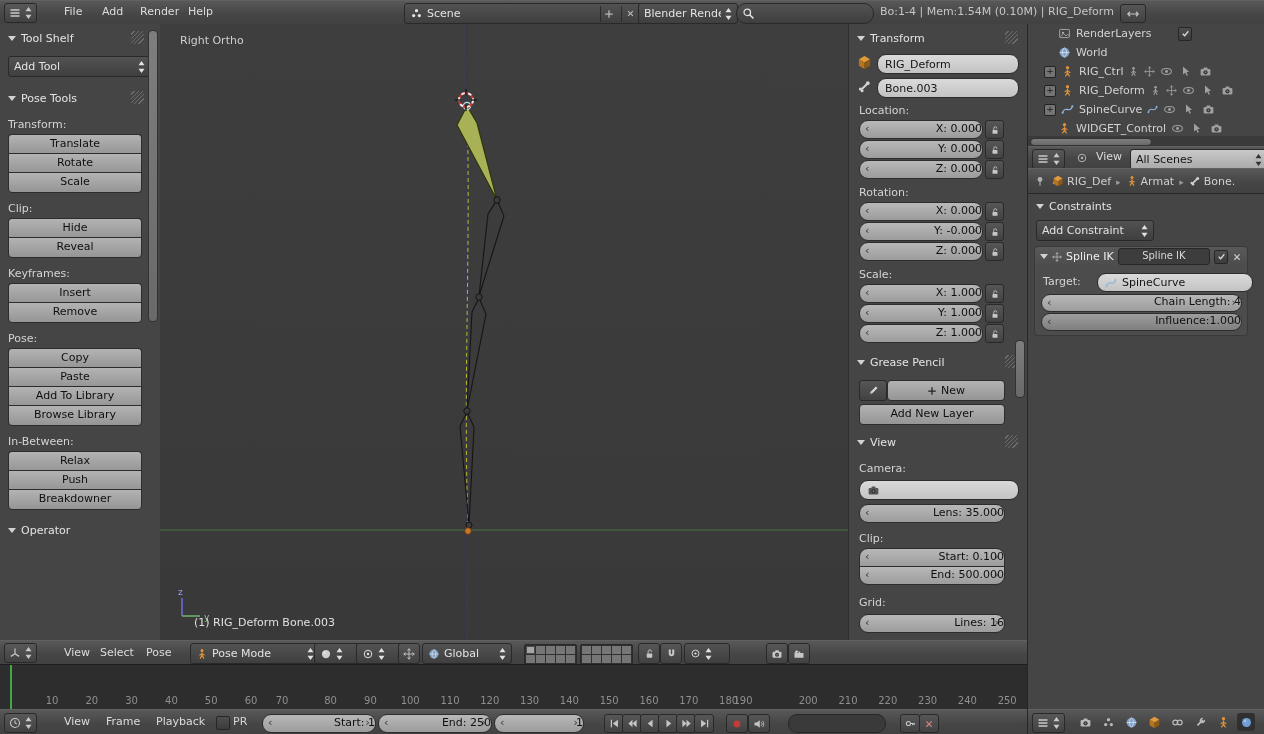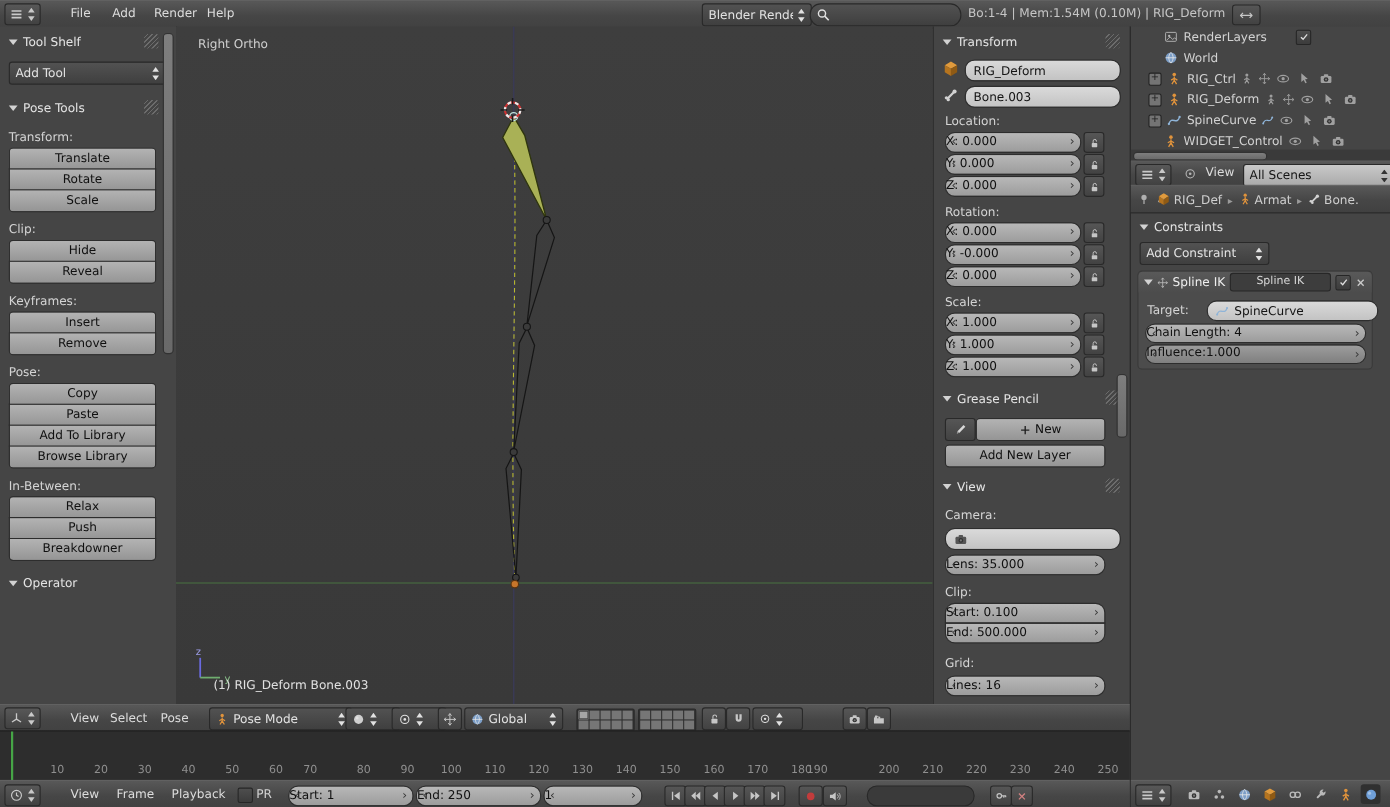--- a/index.html
+++ b/index.html
@@ -6,21 +6,21 @@
   #app{position:relative;width:1264px;height:734px;background:#454545;font:11px "DejaVu Sans","Liberation Sans",sans-serif;color:#ddd;overflow:hidden}
   .a{position:absolute}
   .hbar{background:linear-gradient(#585858,#464646 55%,#414141);border-top:1px solid #616161;border-bottom:1px solid #272727}
   .menu{color:#dcdcdc;cursor:pointer}
   .ebtn{display:flex;align-items:center;gap:4px;background:linear-gradient(#585858,#414141);border:1px solid #292929;border-radius:3px;height:18px;padding:0 4px;color:#c9c9c9;cursor:pointer}
   .dd{display:flex;align-items:center;gap:4px;background:linear-gradient(#525252,#3f3f3f);border:1px solid #292929;border-radius:3px;color:#e2e2e2;padding:0 5px;height:19px;cursor:pointer}
   .ddlight{background:linear-gradient(#c9c9c9,#a9a9a9);color:#151515}
   .dd .grow{flex:1;white-space:nowrap;overflow:hidden}
   .btn{background:linear-gradient(#b3b3b3,#959595);border:1px solid #2d2d2d;color:#101010;text-align:center;line-height:17px;height:19px;border-radius:4px;cursor:pointer;overflow:hidden}
   .gt{border-radius:4px 4px 0 0;border-bottom:0}.gm{border-radius:0;border-bottom:0}.gb{border-radius:0 0 4px 4px}
-  .slider{background:linear-gradient(#b8b8b8,#9c9c9c);border:1px solid #2d2d2d;border-radius:9px;color:#101010;text-align:left;line-height:15px;height:17px;cursor:ew-resize}
+  .slider{background:linear-gradient(#b8b8b8,#9c9c9c);border:1px solid #2d2d2d;border-radius:9px;color:#101010;text-align:right;line-height:15px;height:17px;cursor:ew-resize}
   .slider:before{content:"‹";position:absolute;left:5px;top:0;color:#3a3a3a;line-height:15px}
   .slider:after{content:"›";position:absolute;right:5px;top:0;color:#3a3a3a;line-height:15px}
   .slider-dark{background:linear-gradient(#9d9d9d,#7f7f7f)}
   .tfield{background:linear-gradient(#dadada,#c3c3c3);border:1px solid #2d2d2d;border-radius:9px;color:#141414;display:flex;align-items:center;gap:5px;padding:0 7px;height:18px;cursor:text}
   .ph{display:flex;align-items:center;gap:5px;color:#e4e4e4}
   .tri{width:0;height:0;border-left:4px solid transparent;border-right:4px solid transparent;border-top:5px solid #d2d2d2}
   .lab{color:#d4d4d4}
   .grip{width:13px;height:13px;background:repeating-linear-gradient(135deg,transparent 0 2px,#6c6c6c 2px 3px);border-radius:2px}
   .icbtn{display:flex;align-items:center;justify-content:center;background:linear-gradient(#565656,#424242);border:1px solid #292929;border-radius:3px;color:#c6c6c6;cursor:pointer}
   .flat{display:flex;align-items:center;justify-content:center;color:#b9b9b9;cursor:pointer}
@@ -207,20 +207,36 @@
       <svg width="7" height="12">
           <use href="#i-ud"></use>
         </svg>
     </div>
     <span class="a menu" style="left:64px;line-height:22px">File</span>
     <span class="a menu" style="left:102px;line-height:22px">Add</span>
     <span class="a menu" style="left:140px;line-height:22px">Render</span>
     <span class="a menu" style="left:188px;line-height:22px">Help</span>
 
 
+    <div class="a dd" style="left:404px;top:2px;width:228px">
+      <svg width="13" height="13">
+          <use href="#i-dots"></use>
+        </svg>
+      <span class="grow">Scene</span>
+      <span class="flat" style="width:16px;height:16px;border-left:1px solid #2c2c2c">
+          <svg width="10" height="10">
+            <use href="#i-plus"></use>
+          </svg>
+        </span>
+      <span class="flat" style="width:16px;height:16px;border-left:1px solid #2c2c2c">
+          <svg width="9" height="9">
+            <use href="#i-x"></use>
+          </svg>
+        </span>
+    </div>
 
     <div class="a dd" style="left:638px;top:2px;width:88px">
       <span class="grow">Blender Render</span>
       <svg width="7" height="12">
           <use href="#i-ud"></use>
         </svg>
     </div>
 
     <div class="a dd" style="left:736px;top:2px;width:126px;border-radius:10px">
       <svg width="13" height="13">

